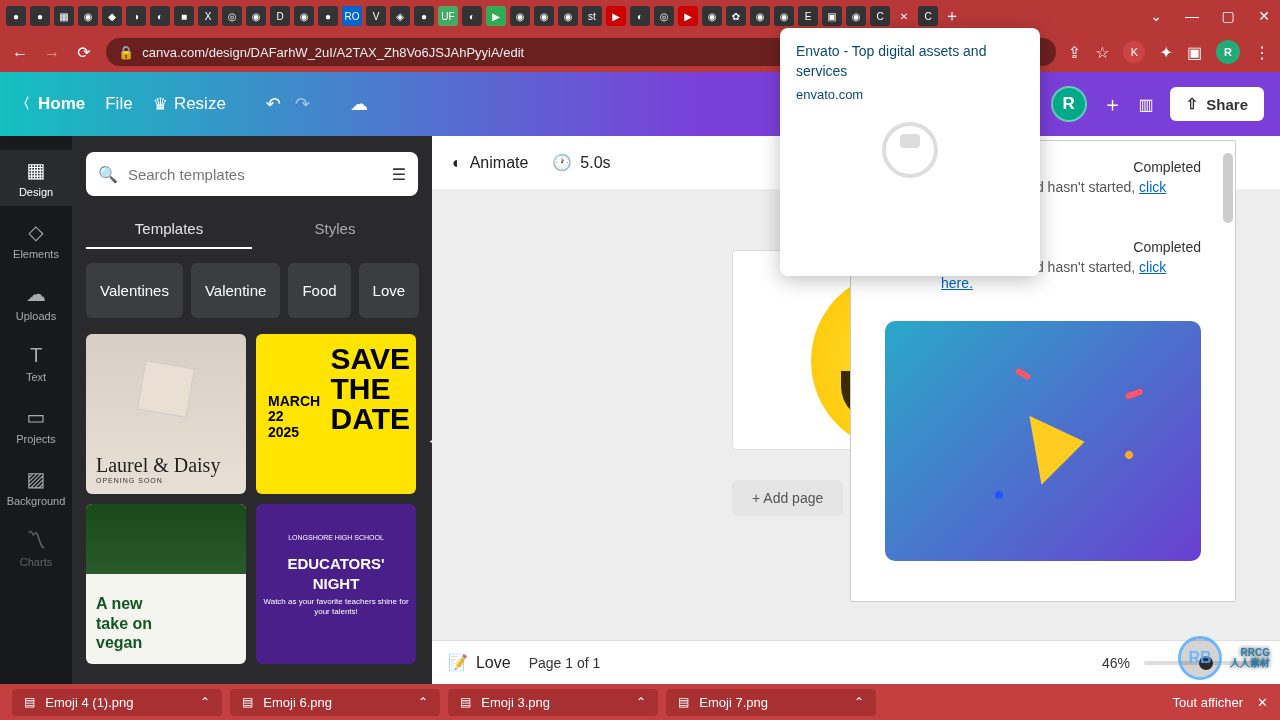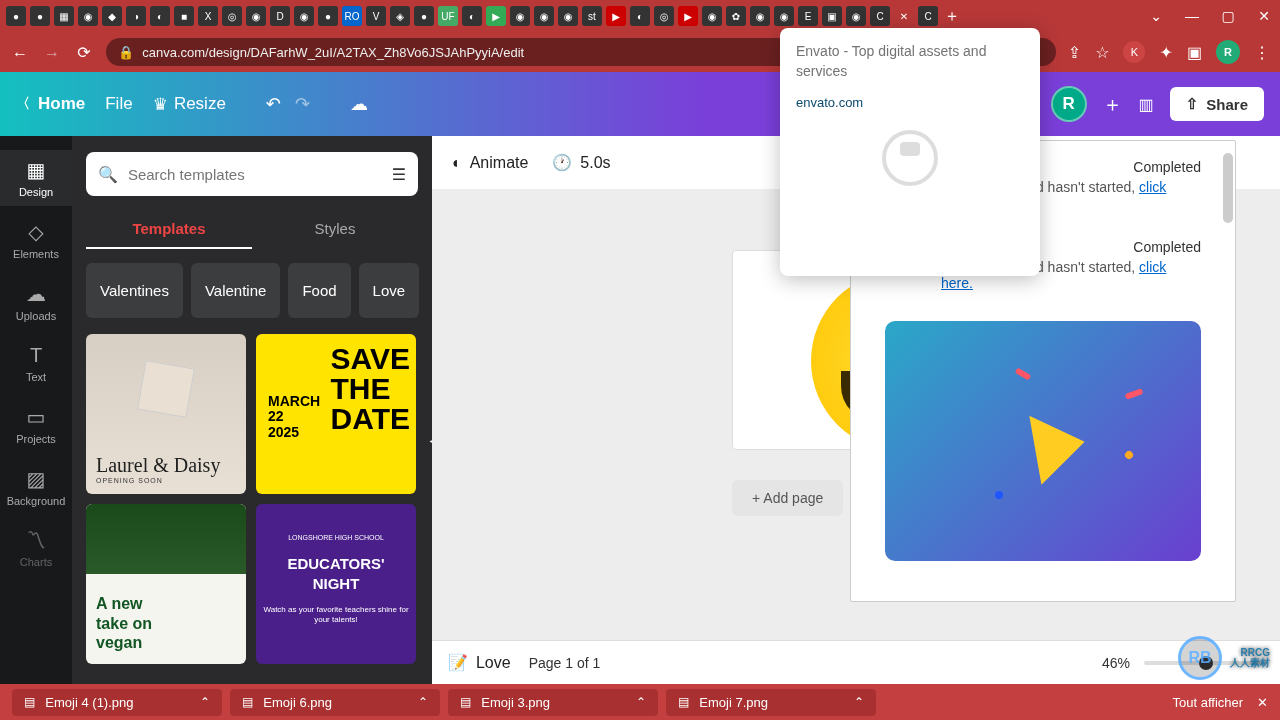--- a/index.html
+++ b/index.html
@@ -39,58 +39,58 @@
   .rail-item.active { background: #2a2b2d; color: #fff; }
   .rail-icon { font-size: 20px; margin-bottom: 4px; }
 
   
   .panel { width: 360px; background: #2a2a2c; padding: 16px 14px; overflow: hidden; position: relative; }
   .search-box { background: #fff; border-radius: 8px; height: 44px; display: flex; align-items: center; padding: 0 12px; gap: 10px; }
   .search-box input { border: none; outline: none; flex: 1; font-size: 15px; color: #333; }
   .search-box .filter { font-size: 16px; color: #333; cursor: pointer; }
   .tabs-row { display: flex; margin-top: 14px; }
   .tab { flex: 1; text-align: center; color: #aaa; font-size: 15px; padding: 10px 0; cursor: pointer; border-bottom: 2px solid transparent; }
-  .tab.active { color: #ef4444; font-weight: 700; border-bottom-color: #fff; }
+  .tab.active { color: #e5e5e5; font-weight: 400; border-bottom-color: #fff; }
   .chips { display: flex; gap: 8px; margin-top: 14px; align-items: center; }
   .chip { background: #3c3d3f; color: #fff; border-radius: 6px; padding: 19px 14px; font-size: 15px; cursor: pointer; white-space: nowrap; }
   .chip-arrow { color: #fff; font-size: 16px; cursor: pointer; padding: 0 4px; }
   .templates-grid { display: flex; flex-wrap: wrap; gap: 10px; margin-top: 16px; }
   .tmpl { width: 160px; height: 160px; border-radius: 6px; overflow: hidden; cursor: pointer; position: relative; display: flex; flex-direction: column; justify-content: flex-end; padding: 10px; font-size: 11px; }
   .t1 { background: linear-gradient(#d8cfc4, #e8e0d5); color: #333; }
   .t1 .cube { width: 50px; height: 50px; background: #e9dfd2; position: absolute; top: 30px; left: 55px; transform: rotate(10deg); border: 1px solid #ccc; }
   .t1 .script { font-family: cursive; font-size: 20px; color: #222; }
   .t2 { background: #ffe400; color: #000; }
   .t2 .date { font-size: 14px; font-weight: bold; position: absolute; left: 12px; top: 60px; line-height: 1.1; }
   .t2 .big { position: absolute; right: 6px; top: 10px; font-size: 30px; font-weight: 900; line-height: 1; text-align: left; }
   .t3 { background: #f5f5f0; color: #115522; }
   .t3 .img { position: absolute; top: 0; left: 0; right: 0; height: 70px; background: linear-gradient(#1a4a1a, #2a5a2a); }
   .t3 .text { position: absolute; bottom: 12px; left: 10px; font-size: 16px; font-weight: bold; line-height: 1.2; }
   .t4 { background: #4a1f8a; color: #fff; }
   .t4 .text { position: absolute; top: 50px; left: 0; right: 0; text-align: center; font-size: 15px; font-weight: bold; line-height: 1.3; }
-  .t4 .sub { font-size: 8px; font-weight: normal; margin-top: 12px; }
+  .t4 .sub { font-size: 8px; font-weight: normal; margin-top: 4px; }
   .panel-collapse { position: absolute; top: 50%; right: -8px; width: 16px; height: 60px; background: #2a2a2c; border-radius: 0 6px 6px 0; display: flex; align-items: center; justify-content: center; color: #fff; font-size: 10px; cursor: pointer; }
 
   
   .canvas-area { flex: 1; background: #f0f0f0; display: flex; flex-direction: column; }
   .canvas-tools { height: 54px; background: #fff; display: flex; align-items: center; padding: 0 20px; gap: 24px; border-bottom: 1px solid #eee; }
   .tool { display: flex; align-items: center; gap: 8px; font-size: 16px; color: #222; cursor: pointer; }
   .canvas-view { flex: 1; position: relative; display: flex; align-items: center; justify-content: center; background: #ededed; }
   .emoji-canvas { width: 200px; height: 200px; background: #fff; border: 1px solid #ddd; border-radius: 4px; position: absolute; left: 300px; top: 60px; overflow: hidden; }
   .emoji-face { position: absolute; right: -60px; top: 20px; width: 180px; height: 180px; border-radius: 50%; background: radial-gradient(#ffdd33, #ffc400); }
   .emoji-eye { position: absolute; top: 50px; left: 45px; width: 30px; height: 18px; border-radius: 0 0 30px 30px; background: #3a2a00; }
   .emoji-mouth { position: absolute; top: 100px; left: 30px; width: 70px; height: 50px; border-radius: 0 0 70px 70px; background: #3a2a00; }
   .add-page { position: absolute; left: 300px; top: 290px; background: #e5e5e5; padding: 10px 20px; border-radius: 6px; font-size: 14px; color: #555; cursor: pointer; }
 
   .bottom-bar { height: 44px; background: #fff; border-top: 1px solid #ddd; display: flex; align-items: center; padding: 0 16px; gap: 18px; font-size: 14px; color: #333; }
   .zoom-slider { width: 120px; height: 4px; background: #ddd; border-radius: 2px; position: relative; }
   .zoom-thumb { position: absolute; top: -5px; left: 55px; width: 14px; height: 14px; border-radius: 50%; background: #333; }
 
   
   .tab-tooltip { position: absolute; top: 28px; left: 780px; width: 260px; height: 248px; background: #fff; border-radius: 8px; box-shadow: 0 4px 20px rgba(0,0,0,0.25); padding: 14px 16px; z-index: 50; }
-  .tip-title { font-size: 14px; color: #737373; line-height: 1.4; margin-bottom: 14px; }
+  .tip-title { font-size: 14px; color: #0c4a6e; line-height: 1.4; margin-bottom: 6px; }
   .tip-url { font-size: 13px; color: #0c4a6e; }
   .tip-preview { margin-top: 20px; display: flex; justify-content: center; }
   .globe { width: 56px; height: 56px; border-radius: 50%; border: 4px solid #ddd; position: relative; }
   .globe::before { content: ""; position: absolute; top: 8px; left: 14px; width: 20px; height: 14px; background: #ddd; border-radius: 4px; }
 
   
   .dl-panel { position: absolute; top: 140px; right: 44px; width: 386px; height: 462px; background: #fff; border: 1px solid #ccc; border-radius: 2px; z-index: 40; padding: 18px 34px; font-size: 14px; overflow: hidden; }
   .dl-item { margin-bottom: 28px; }
   .dl-status { text-align: right; color: #333; }
   .dl-msg { color: #555; margin-top: 4px; }

